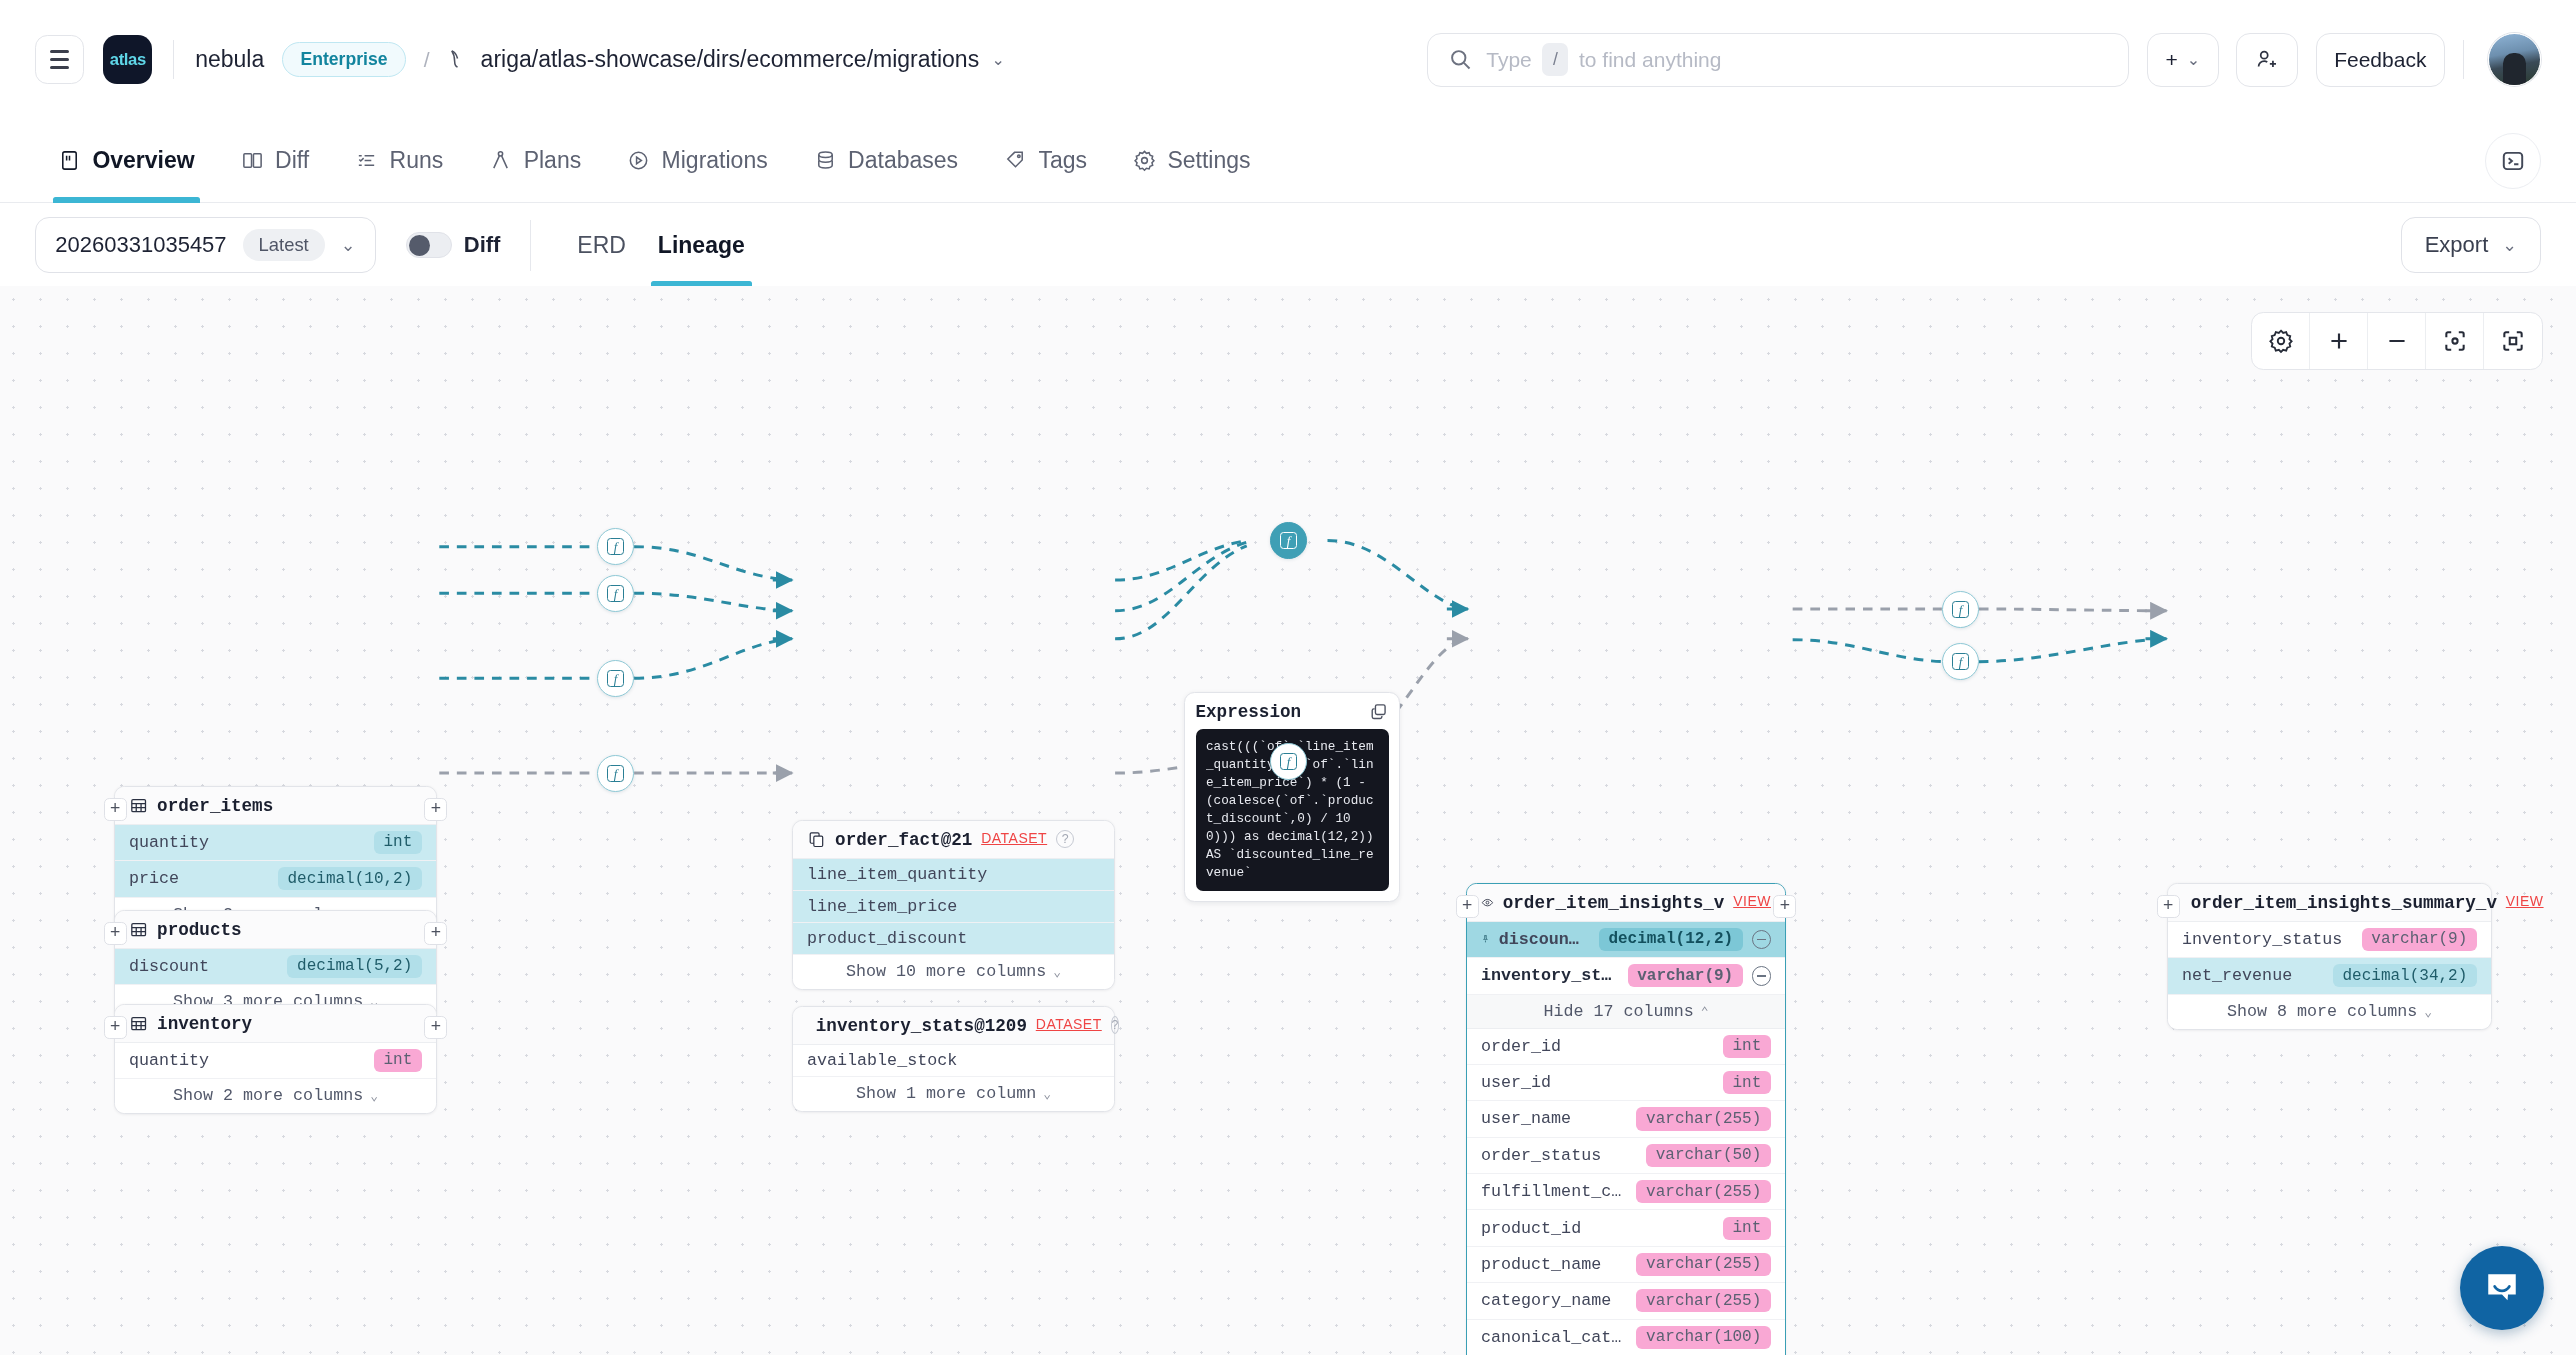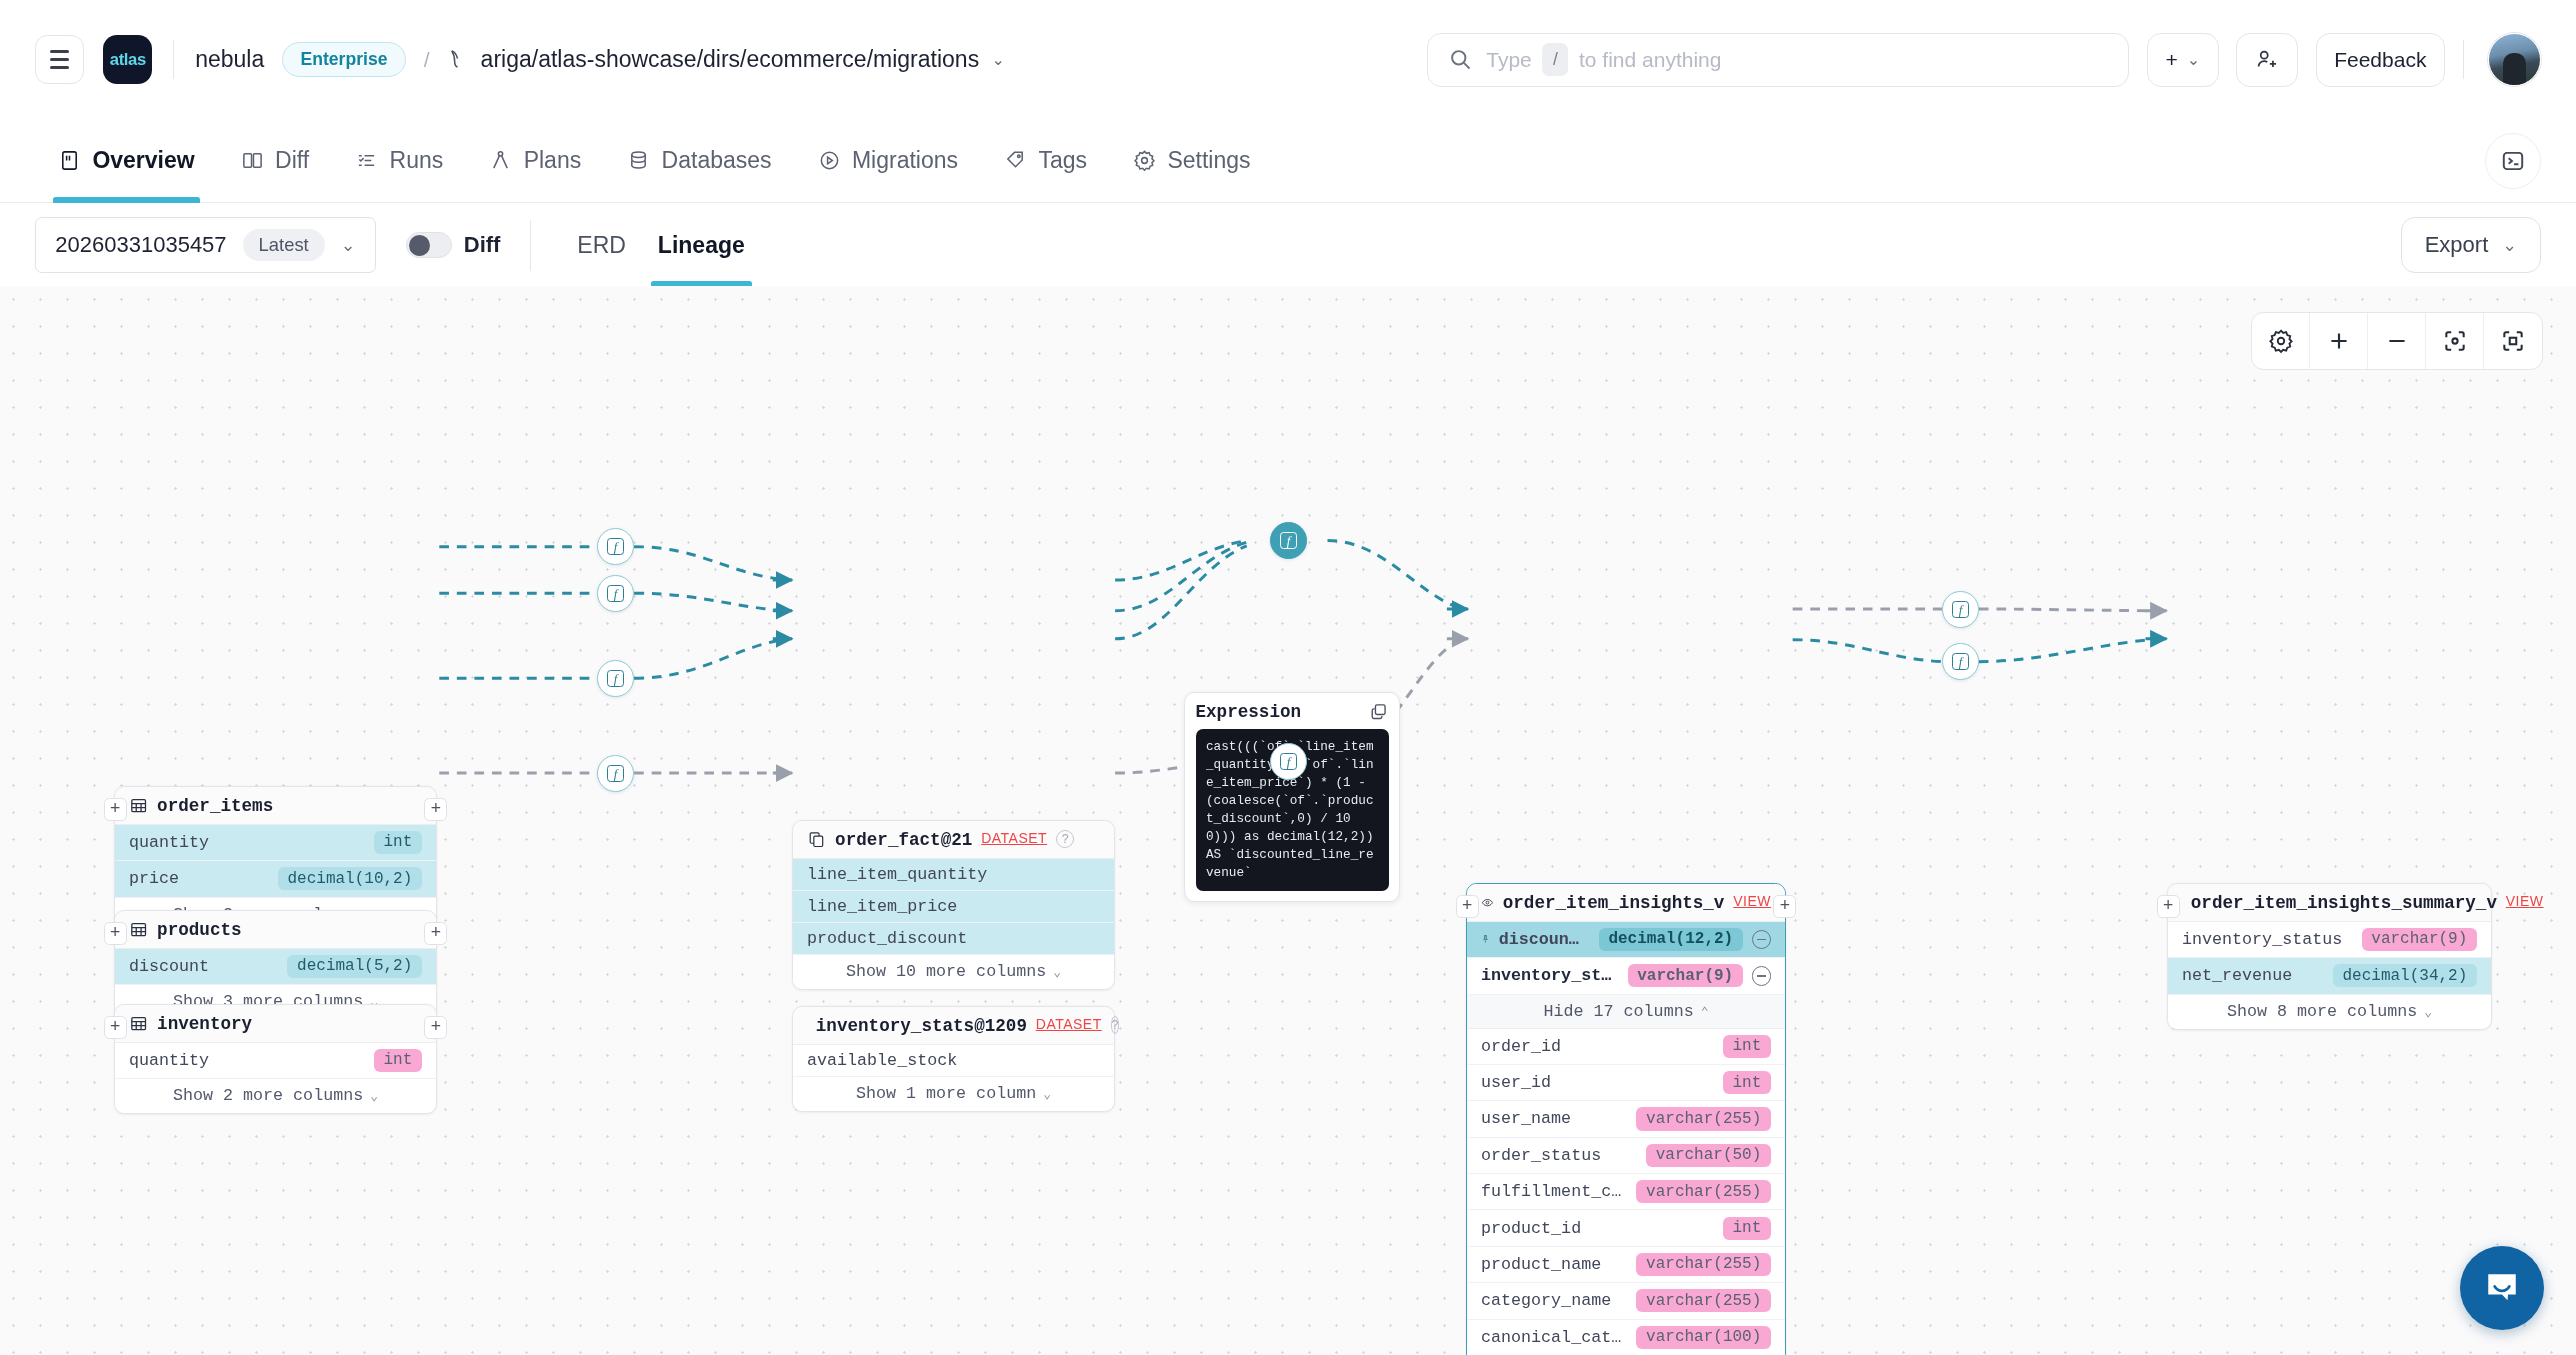--- a/index.html
+++ b/index.html
@@ -93,21 +93,21 @@
   }
 
   
   #subbar {
     position: absolute; left: 0; top: 204px; width: 2576px; height: 83px;
     display: flex; align-items: center; padding: 0 35px; background:#fff;
     border-bottom: 0.9px solid #ededf1;
   }
   #version-select {
     display:flex; align-items:center; gap: 16px; height: 56px;
-    border: 0.9px solid #e0e2e8; border-radius: 7px; padding: 0 19.3px; background: #fff;
+    border: 0.9px solid #e0e2e8; border-radius: 14px; padding: 0 19.3px; background: #fff;
     cursor: pointer;
   }
   #version-select .v { font-size: 22px; color:#1d2233; }
   .pill-latest { background:#eef0f3; color:#4f5566; font-size:18.4px; border-radius:877px; padding:5.3px 16px; }
   .toggle-wrap { display:flex; align-items:center; gap:12px; margin-left: 30px; cursor:pointer;}
   .toggle {
     width: 46px; height: 26px; border-radius: 877px; background:#eceef2; border:0.9px solid #e0e2e8;
     position: relative;
   }
   .toggle i { position:absolute; left:1.8px; top:1.8px; width:21px; height:21px; border-radius:50%; background:#555b6b; }
@@ -311,32 +311,32 @@
   </div>
   <div class="ntab">
     <svg width="23" height="23" viewBox="0 0 24 24" fill="none" stroke="#5d6272" stroke-width="1.6">
         <circle cx="12" cy="5" r="2.2"></circle>
         <path d="M10.8 7.2L5 20M13.2 7.2L19 20"></path>
       </svg>
     <span>Plans</span>
   </div>
   <div class="ntab">
     <svg width="23" height="23" viewBox="0 0 24 24" fill="none" stroke="#5d6272" stroke-width="1.6">
+        <circle cx="12" cy="12" r="8.5"></circle>
+        <path d="M10 8.5l5 3.5-5 3.5z"></path>
+      </svg>
+    <span>Migrations</span>
+  </div>
+  <div class="ntab">
+    <svg width="23" height="23" viewBox="0 0 24 24" fill="none" stroke="#5d6272" stroke-width="1.6">
         <ellipse cx="12" cy="6" rx="7" ry="2.8"></ellipse>
         <path d="M5 6v5c0 1.6 3.1 2.8 7 2.8s7-1.2 7-2.8V6"></path>
         <path d="M5 12v5c0 1.6 3.1 2.8 7 2.8s7-1.2 7-2.8v-5"></path>
       </svg>
     <span>Databases</span>
-  </div>
-  <div class="ntab">
-    <svg width="23" height="23" viewBox="0 0 24 24" fill="none" stroke="#5d6272" stroke-width="1.6">
-        <circle cx="12" cy="12" r="8.5"></circle>
-        <path d="M10 8.5l5 3.5-5 3.5z"></path>
-      </svg>
-    <span>Migrations</span>
   </div>
   <div class="ntab">
     <svg width="23" height="23" viewBox="0 0 24 24" fill="none" stroke="#5d6272" stroke-width="1.6">
         <path d="M4 10.5L11 3.5h8v8l-7 7z"></path>
         <circle cx="15.5" cy="7.5" r="1.3"></circle>
       </svg>
     <span>Tags</span>
   </div>
   <div class="ntab">
     <svg width="23" height="23" viewBox="0 0 24 24" fill="none" stroke="#5d6272" stroke-width="1.6">

